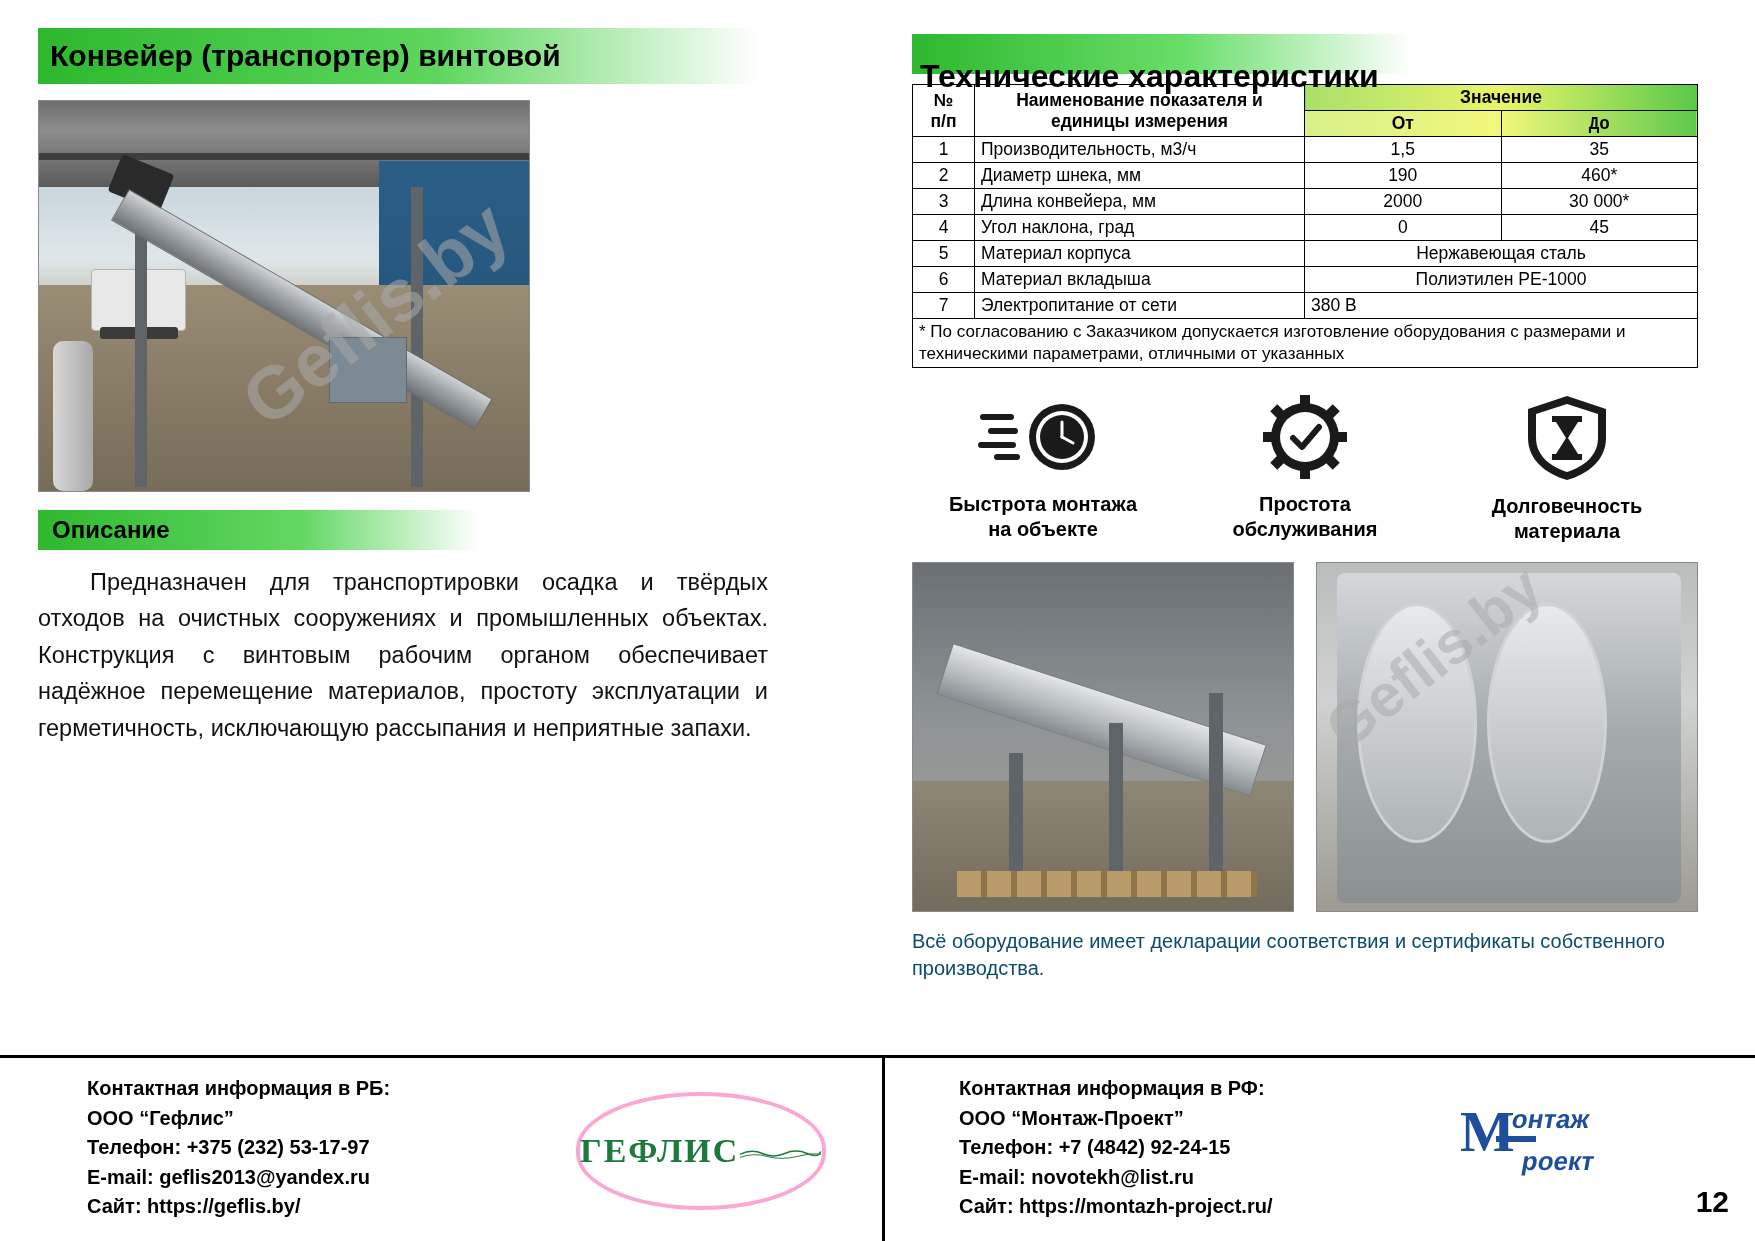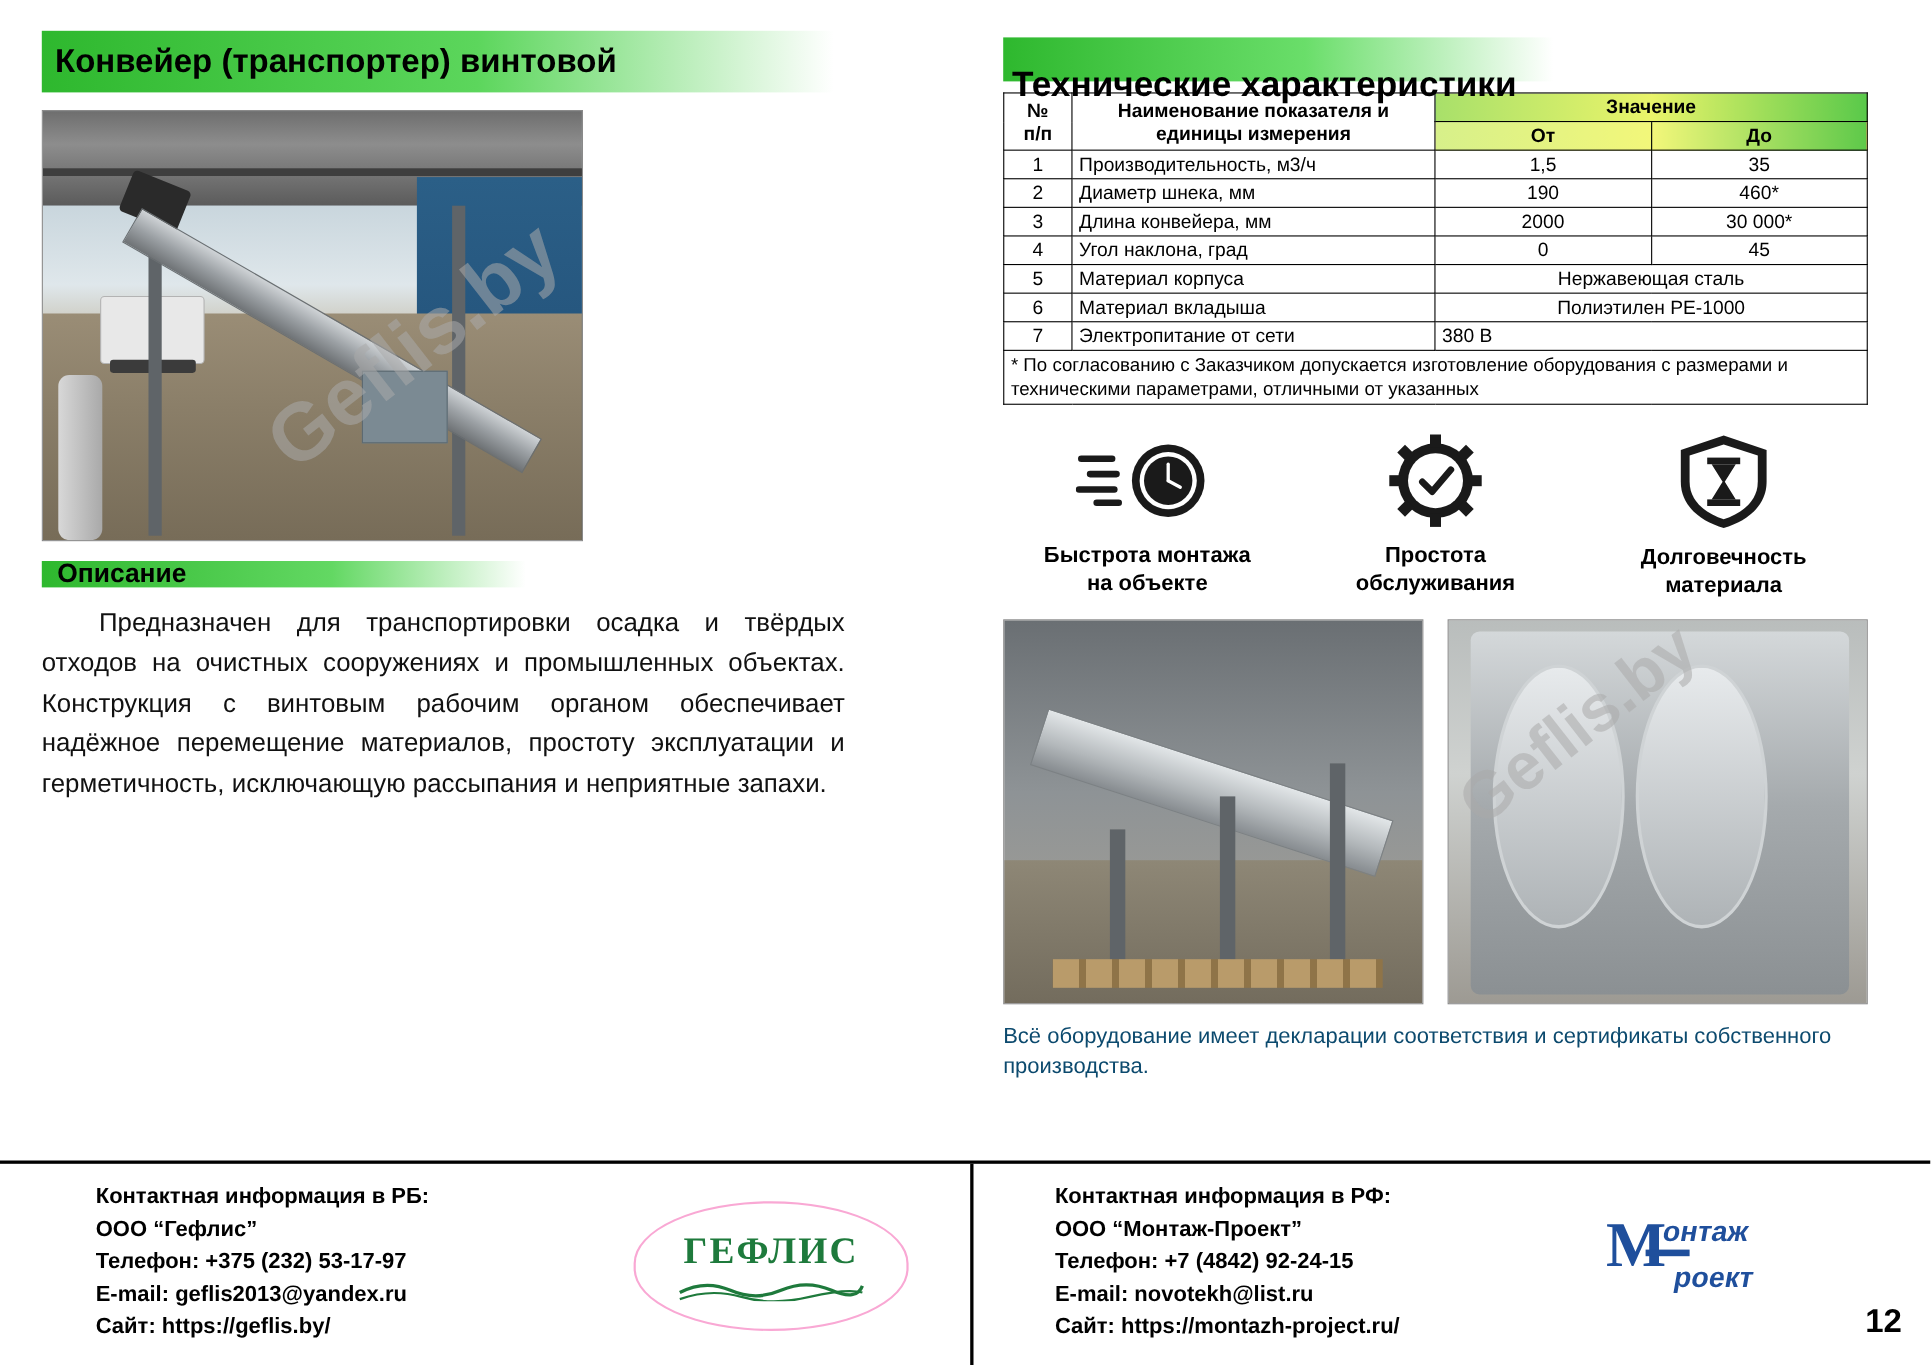--- a/index.html
+++ b/index.html
@@ -106,21 +106,21 @@
     color: rgba(170,170,170,0.55);
     font-size: 74px;
     font-weight: bold;
     transform: rotate(-38deg);
     pointer-events: none;
     white-space: nowrap;
   }
 
   .desc-bar {
     margin-top: 18px;
-    width: 440px; height: 24px;
+    width: 440px; height: 40px;
     background: linear-gradient(90deg, #2eb82e 0%, #63d863 60%, #ffffff 100%);
     display: flex; align-items: center; padding-left: 14px;
   }
   .desc-bar .desc-title {
     font-size: 24px; font-weight: bold; color: #000;
   }
   .desc-body {
     margin-top: 14px;
     width: 730px;
     font-size: 23.5px;
@@ -167,21 +167,21 @@
     background: linear-gradient(90deg,#a8e06a 0%, #eaf46a 50%, #59c94a 100%);
     font-weight: bold; text-align: center;
   }
   .hdr-plain { font-weight: bold; text-align: center; }
   .hdr-green-left {
     background: linear-gradient(90deg,#d7f08a 0%, #f2f77a 100%);
     font-weight: bold; text-align: center;
   }
   .hdr-green-right {
     background: linear-gradient(90deg,#f3f77a 0%, #5ec94a 100%);
-    font-weight: bold; text-align: center;
+    font-weight: bold; text-align: center; font-family: Liberation Mono, monospace;
   }
   td.span-val { text-align: center; }
   td.span-val-left { text-align: left; padding-left: 10px; }
   .note-cell {
     font-size: 17px; line-height: 1.3; text-align: left; padding: 4px 6px;
   }
 
   
   .icon-row {
     margin-top: 26px;
@@ -271,23 +271,23 @@
     line-height: 1.48;
   }
   .contact-rb { left: 46px; top: 16px; }
   .contact-rf { left: 918px; top: 16px; }
   .contact-block .line { white-space: nowrap; margin-left: 41px; }
 
   .logo-geflis {
     position: absolute;
     left: 576px; top: 34px;
     width: 250px; height: 118px;
-    border: 2px solid #f9a8d4;
+    border: 4px solid #f9a8d4;
     border-radius: 50%/48%;
-    display: flex; flex-direction: column;
+    display: flex; flex-direction: row;
     align-items: center; justify-content: center;
     color: #1e7a3c;
   }
   .logo-geflis .lg-text {
     font-size: 34px; font-weight: bold; letter-spacing: 2px;
     font-family: "Liberation Serif", serif;
   }
   .logo-geflis .lg-wave {
     margin-top: 4px; width: 170px; height: 22px;
   }

